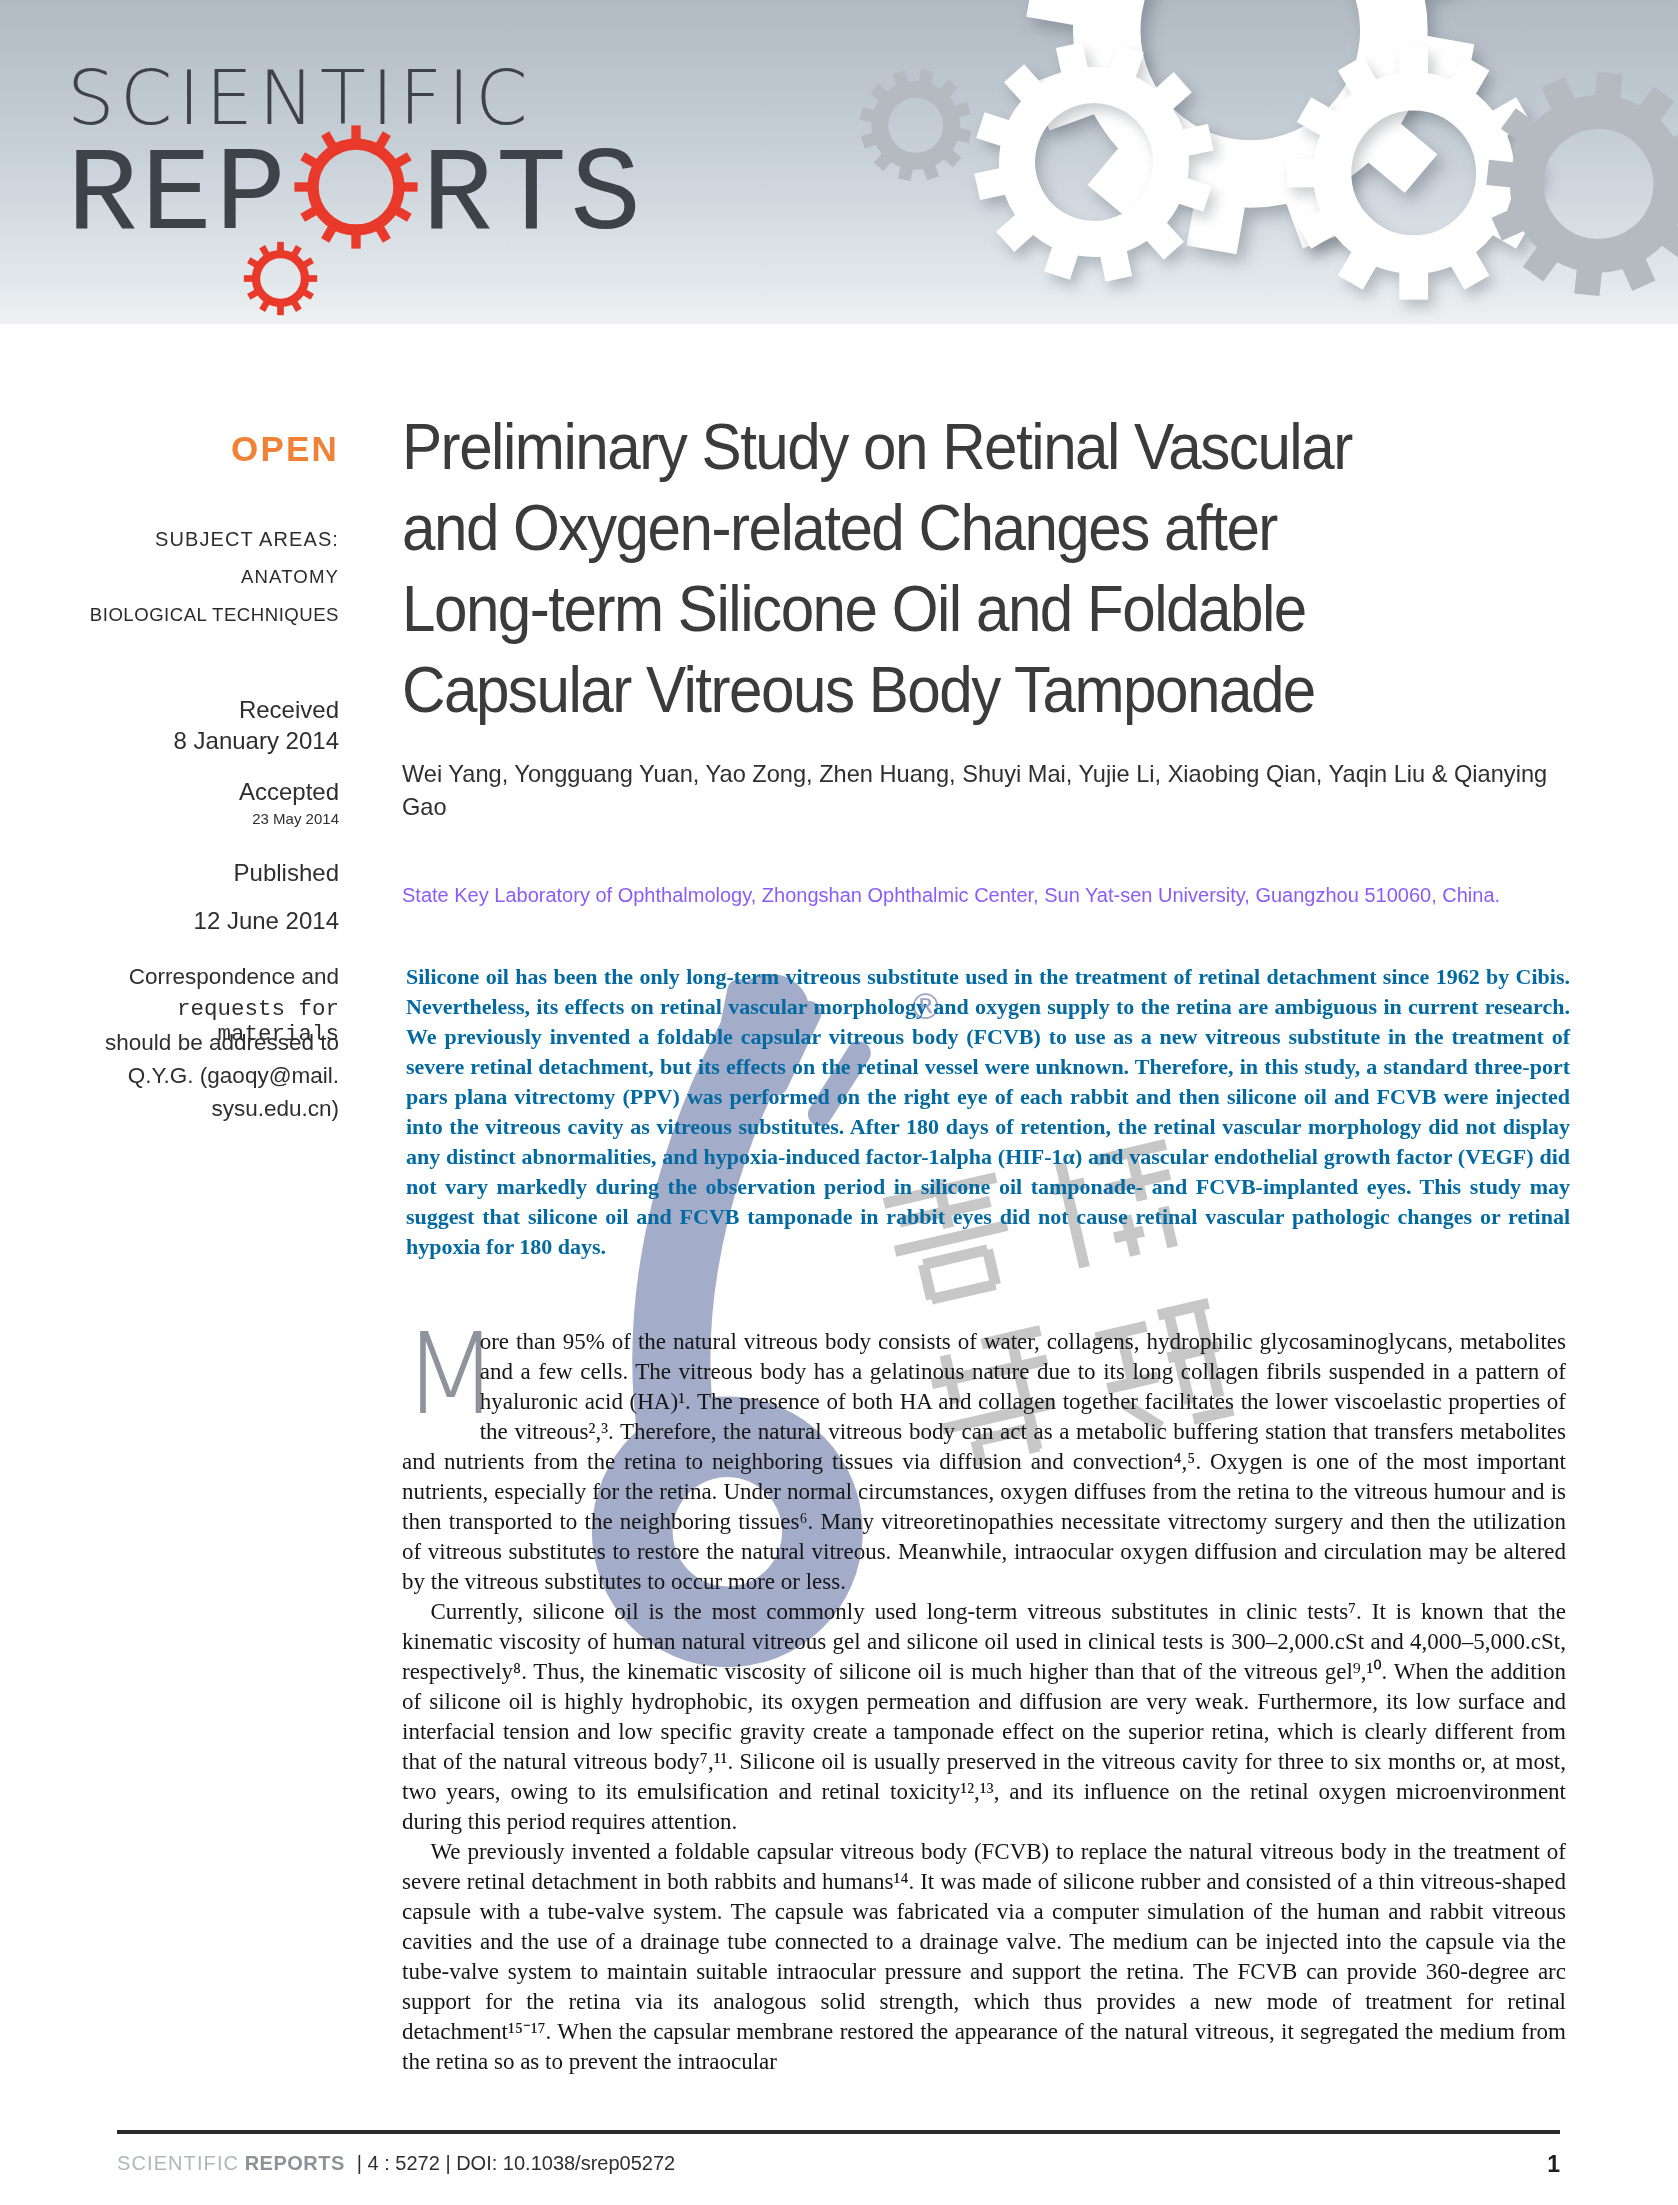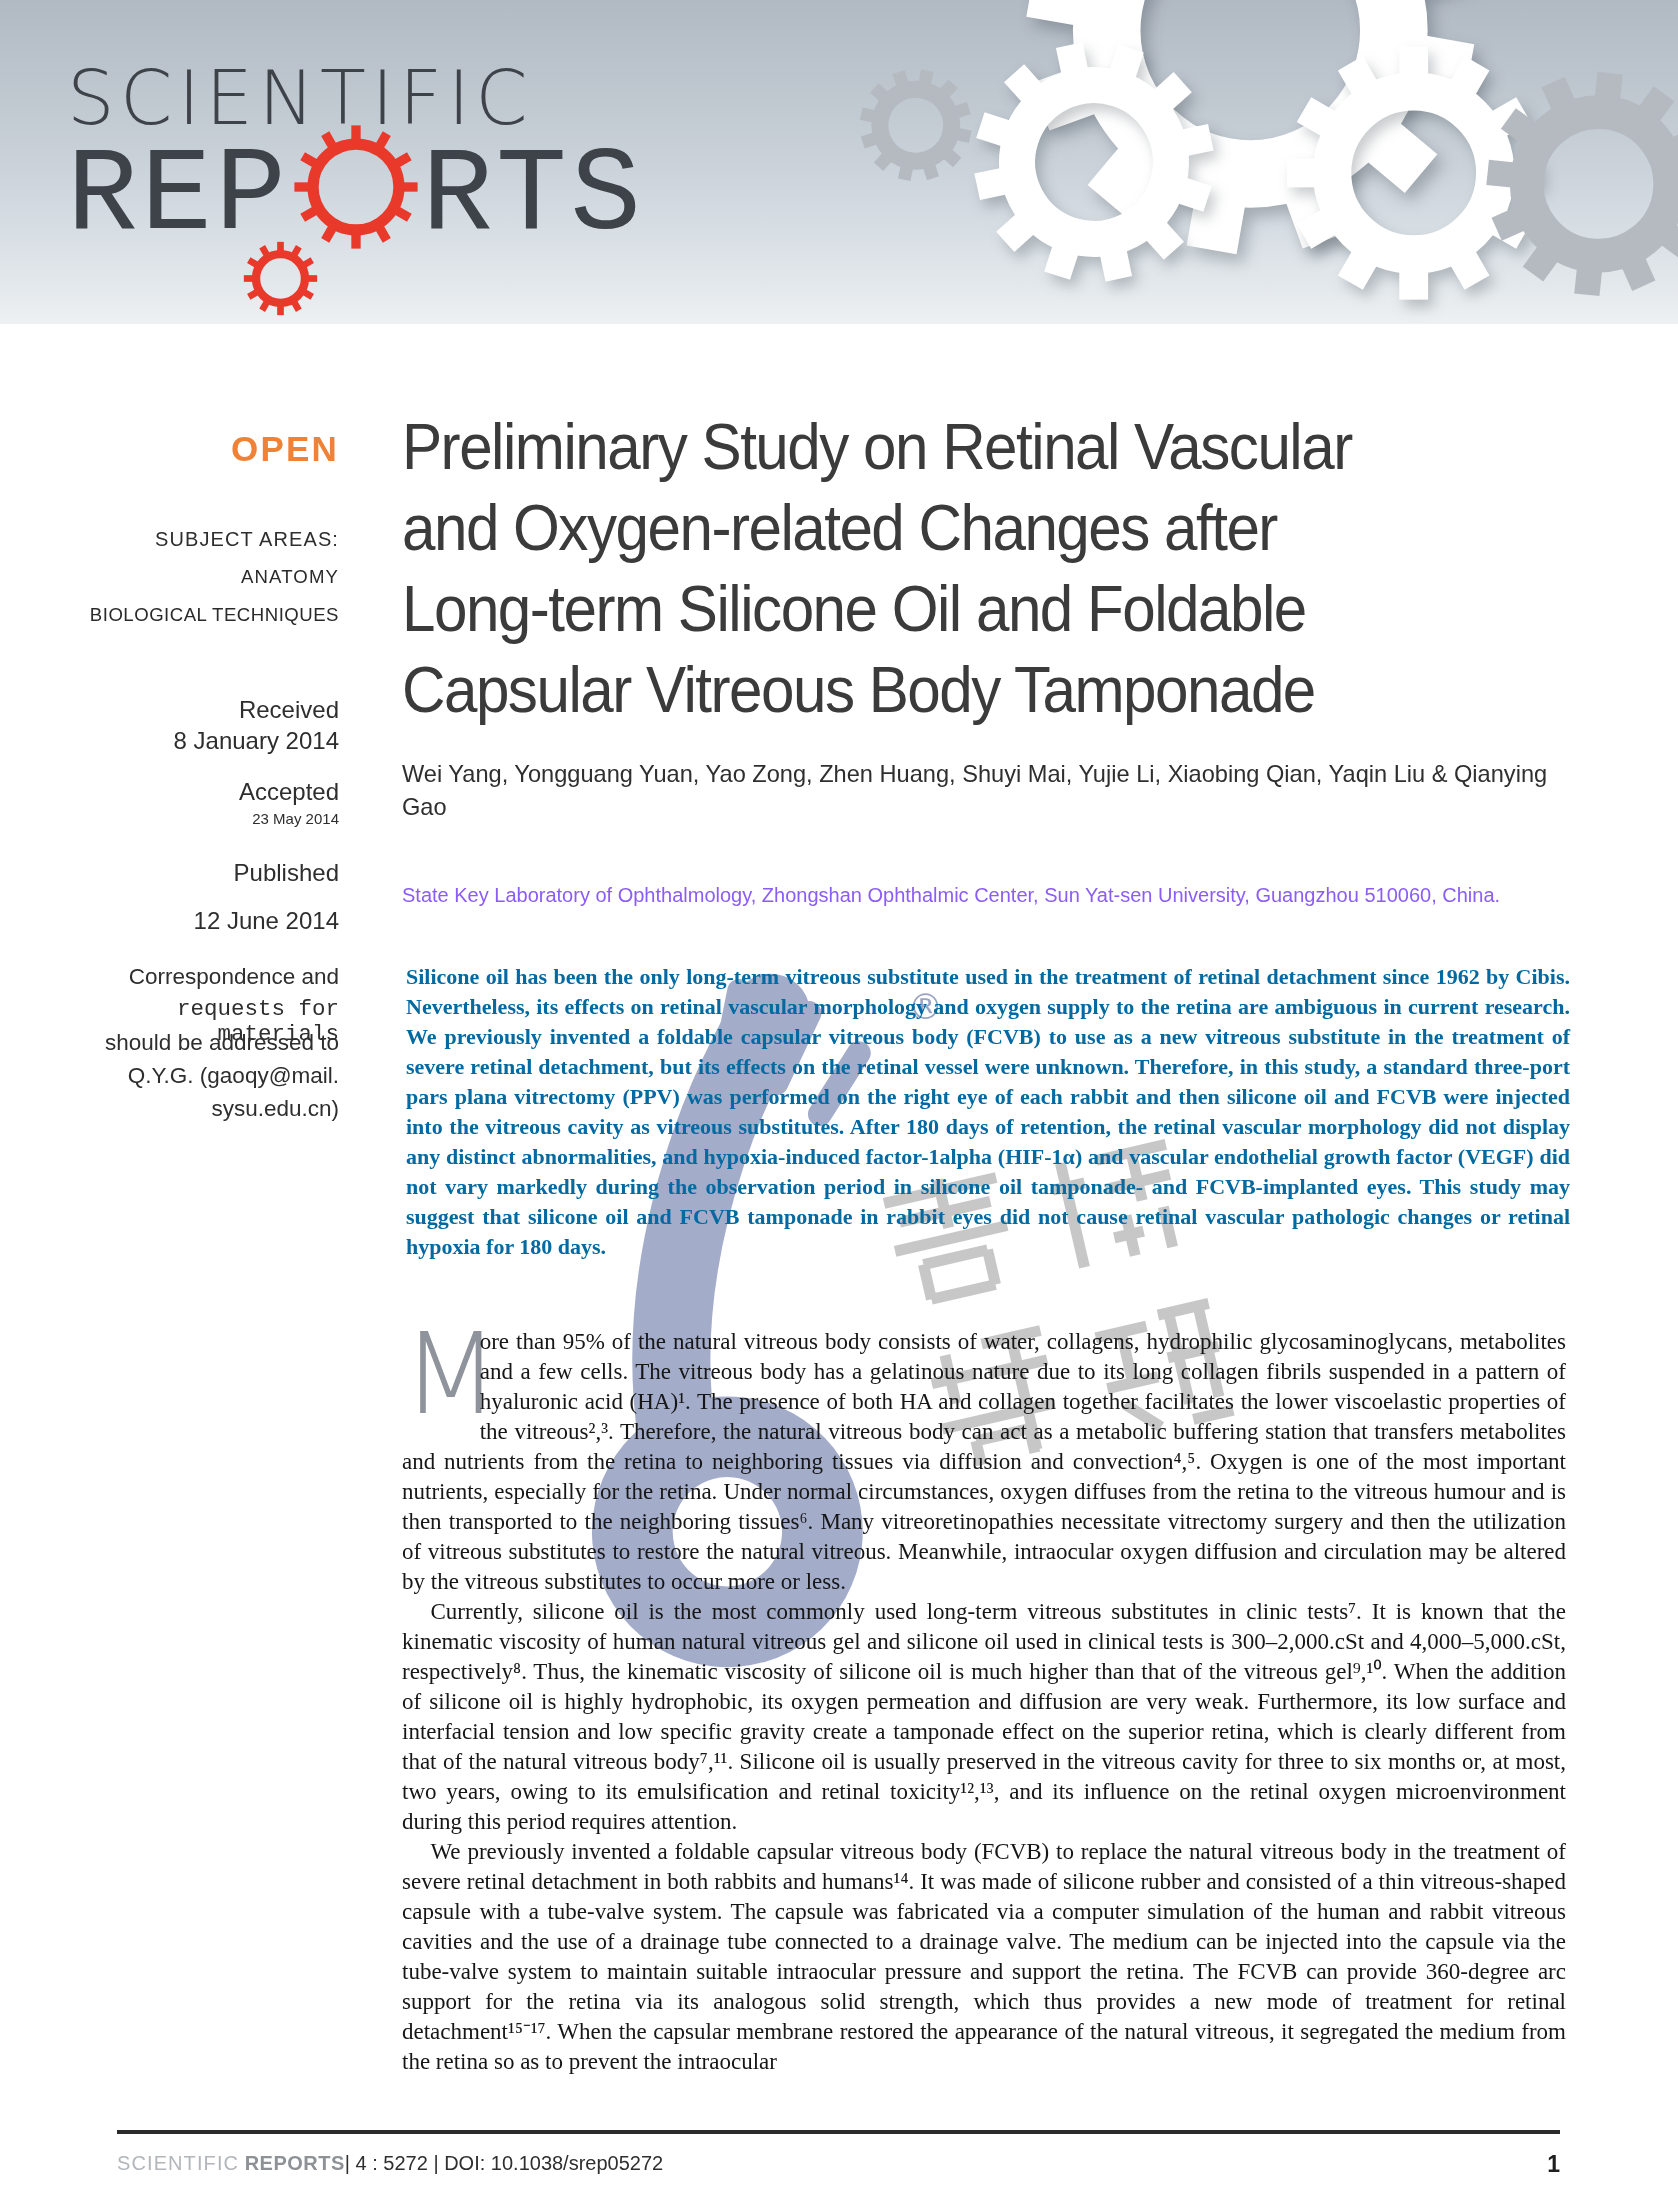--- a/index.html
+++ b/index.html
@@ -58,21 +58,21 @@
   .wm-hand{position:absolute;left:543px;top:987px;transform:rotate(-16deg);color:#8d98bc;opacity:.8;}
   .wm-reg{position:absolute;left:908px;top:987px;font-size:35px;color:#8a95bb;opacity:.85;font-family:"DejaVu Sans",sans-serif;}
   .wm-chars{position:absolute;left:899px;top:1146px;width:307px;height:307px;transform:rotate(-13deg);opacity:.55;color:#9b9b9b;}
   .wm-chars svg{position:absolute;}
 
   
   .footer-rule{position:absolute;left:117px;top:2130px;width:1443px;height:3.8px;background:#2b2b2b;z-index:2;}
   .footer-meta{position:absolute;left:117px;top:2152px;width:1443px;font-size:20px;color:#2f2f2f;z-index:2;white-space:nowrap;}
   .f-sci{color:#b2b6ba;letter-spacing:1.1px;}
   .f-rep{color:#8e9297;font-weight:bold;letter-spacing:0.5px;margin-left:5.5px;}
-  .f-cite{color:#2f2f2f;}
+  .f-cite{margin-left:12px;color:#2f2f2f;}
   .f-page{position:absolute;right:0;top:-1.1px;font-size:23px;font-weight:bold;color:#1f1f1f;}
 </style>
 </head>
 <body>
 
 <div class="page">
 
   <header class="masthead">
     <svg class="gears-svg" xmlns="http://www.w3.org/2000/svg" viewBox="0 0 3060 590" width="1678" height="324">
       <defs>

